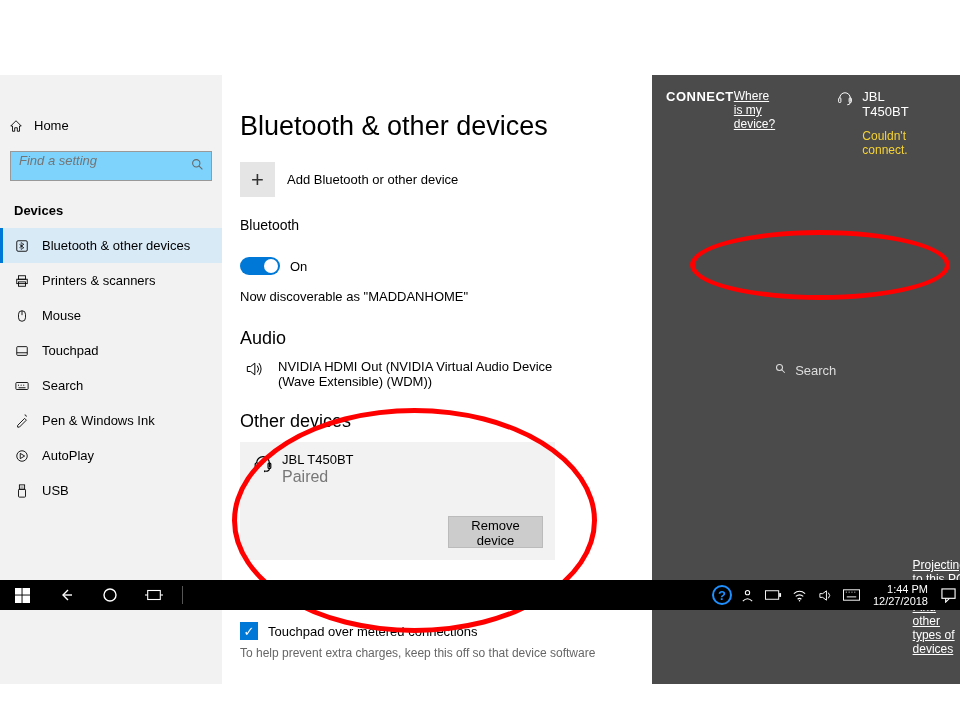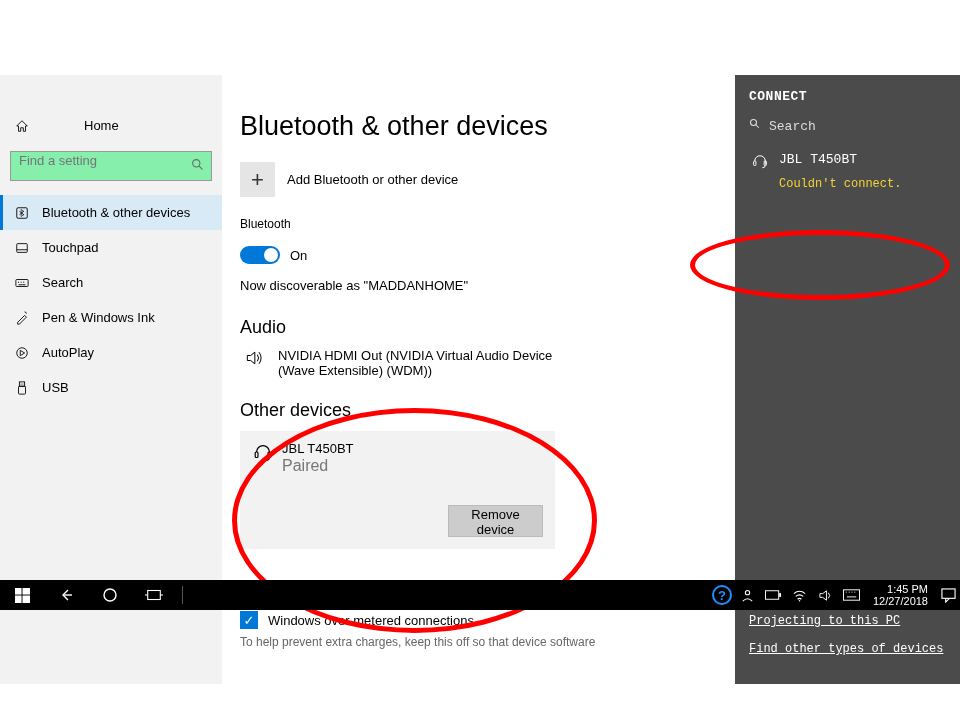--- a/index.html
+++ b/index.html
@@ -3,37 +3,37 @@
 <meta charset="utf-8">
 <style>
   * { box-sizing: border-box; }
   html, body { margin: 0; padding: 0; font-family: "Segoe UI", Arial, sans-serif; font-size: 13px; color: #000; }
   body { width: 960px; height: 720px; background: #fff; position: relative; overflow: hidden; }
 
   .app { position: absolute; top: 75px; left: 0; right: 0; bottom: 36px; display: flex; }
 
   
   .sidebar { width: 222px; background: #f2f2f2; display: flex; flex-direction: column; padding-top: 35px; }
-  .side-home { display: flex; align-items: center; padding: 8px 14px; font-size: 13px; cursor: pointer; gap: 44px; }
+  .side-home { display: flex; align-items: center; padding: 8px 8px; font-size: 13px; cursor: pointer; }
   .side-home .icon { width: 16px; display: inline-flex; justify-content: center; margin-right: 10px; }
   .search-wrap { position: relative; margin: 10px 10px 14px 10px; }
-  .search { width: 100%; height: 30px; border: 1px solid #999; background: #86efac; padding: 0 28px 12px 8px; font-size: 13px; color: #666; }
+  .search { width: 100%; height: 30px; border: 1px solid #999; background: #7dd3fc; padding: 0 28px 12px 8px; font-size: 13px; font-style: italic; color: #666; }
   .search-icn { position: absolute; right: 8px; top: 7px; color: #666; font-size: 13px; pointer-events: none; }
   .side-head { font-weight: 600; padding: 8px 14px 10px 14px; font-size: 13px; }
   .side-item { display: flex; align-items: center; padding: 10px 14px; font-size: 13px; cursor: pointer; position: relative; }
   .side-item .icon { width: 16px; display: inline-flex; justify-content: center; margin-right: 12px; }
   .side-item.active { background: #d9eaf7; }
   .side-item.active::before { content: ""; position: absolute; left: 0; top: 0; bottom: 0; width: 3px; background: #0078d7; }
 
   
   .main { flex: 1; background: #fff; padding: 18px 24px 0 18px; overflow: hidden; position: relative; }
   .page-title { font-size: 27px; font-weight: 300; margin: 18px 0 20px 0; }
   .add-row { display: flex; align-items: center; margin-bottom: 20px; cursor: pointer; }
   .add-btn { width: 35px; height: 35px; background: #e5e5e5; display: inline-flex; align-items: center; justify-content: center; font-size: 22px; color: #333; margin-right: 12px; }
-  .subhead { font-size: 12px; margin-bottom: 15px; }
+  .subhead { font-size: 14px; margin-bottom: 24px; }
   .toggle-row { display: flex; align-items: center; margin-bottom: 14px; }
   .toggle { width: 40px; height: 18px; border-radius: 9px; background: #0078d7; position: relative; margin-right: 10px; cursor: pointer; }
   .toggle .knob { position: absolute; right: 2px; top: 2px; width: 14px; height: 14px; border-radius: 50%; background: #fff; }
   .discover { font-size: 13px; margin-bottom: 24px; }
   .section-head { font-size: 18px; font-weight: 400; margin: 10px 0 10px 0; }
   .audio-row { display: flex; margin-bottom: 22px; }
   .audio-row .icon { width: 28px; display: inline-flex; justify-content: center; margin-right: 10px; font-size: 18px; }
   .audio-row .text { font-size: 13px; max-width: 300px; }
 
   .device-card { background: #f2f2f2; padding: 10px 12px 12px 12px; width: 315px; display: flex; flex-direction: column; position: relative; }
@@ -41,21 +41,21 @@
   .device-top .icon { width: 30px; display: inline-flex; justify-content: flex-start; font-size: 20px; }
   .device-name { font-size: 13px; }
   .device-status { font-size: 16px; color: #777; margin-top: 1px; }
   .remove-btn { align-self: flex-end; margin-top: 30px; width: 95px; height: 32px; border: 1px solid #bbb; background: #ccc; font-size: 13px; cursor: pointer; }
 
   .check-row { display: flex; align-items: center; margin-top: 62px; font-size: 13px; }
   .checkbox { width: 18px; height: 18px; background: #0078d7; color: #fff; display: inline-flex; align-items: center; justify-content: center; font-size: 13px; margin-right: 10px; }
   .check-help { font-size: 12px; color: #666; margin-top: 6px; }
 
   
-  .connect { width: 225px; background: #4b4b4b; color: #fff; padding: 14px 14px 14px 14px; display: flex; flex-direction: column; position: relative; font-family: Liberation Mono, monospace; }
+  .connect { width: 308px; background: #4b4b4b; color: #fff; padding: 14px 14px 14px 14px; display: flex; flex-direction: row; position: relative; }
   .connect-title { font-size: 13px; font-weight: 700; letter-spacing: 0.5px; margin-bottom: 14px; }
   .connect-link { color: #fff; font-size: 12px; text-decoration: underline; cursor: pointer; margin-bottom: 14px; display: inline-block; }
   .connect-search { display: flex; align-items: center; color: #ddd; font-size: 13px; margin-bottom: 18px; }
   .connect-search .icon { margin-right: 8px; font-size: 12px; }
   .conn-device { display: flex; align-items: flex-start; cursor: pointer; }
   .conn-device .icon { width: 22px; display: inline-flex; justify-content: center; margin-right: 8px; font-size: 16px; }
   .conn-name { font-size: 13px; color: #fff; }
   .conn-status { font-size: 12px; color: #f5d335; margin-top: 10px; }
   .connect-bottom { margin-top: auto; }
   .connect-bottom .connect-link { display: block; margin-bottom: 14px; }
@@ -93,29 +93,49 @@
     </div>
     <div class="search-wrap">
       <input class="search" type="text" placeholder="Find a setting" style="">
       <span class="search-icn">
         <svg width="13" height="13" viewBox="0 0 16 16">
             <circle cx="6.5" cy="6.5" r="4.5" fill="none" stroke="#666" stroke-width="1.3"></circle>
             <line x1="10" y1="10" x2="14" y2="14" stroke="#666" stroke-width="1.3"></line>
           </svg>
       </span>
     </div>
+    <div class="side-head">Devices</div>
     <div id="sidebar-items">
         <div class="side-item active">
           <span class="icon">
             <svg width="14" height="14" viewBox="0 0 16 16">
               <rect x="2" y="2" width="12" height="12" rx="1.5" fill="none" stroke="#000" stroke-width="1"></rect>
               <path d="M7 4 L10 6 L7 8 L10 10 L7 12 M7 4 L7 12 M5 6 L10 10 M5 10 L10 6" fill="none" stroke="#000" stroke-width="0.7"></path>
             </svg>
           </span>
           <span>Bluetooth &amp; other devices</span>
+        </div>
+        <div class="side-item">
+          <span class="icon">
+            <svg width="14" height="14" viewBox="0 0 16 16">
+              <rect x="4" y="2" width="8" height="4" fill="none" stroke="#000" stroke-width="1"></rect>
+              <rect x="2" y="6" width="12" height="5" fill="none" stroke="#000" stroke-width="1"></rect>
+              <rect x="4" y="9" width="8" height="5" fill="none" stroke="#000" stroke-width="1"></rect>
+            </svg>
+          </span>
+          <span>Printers &amp; scanners</span>
+        </div>
+        <div class="side-item">
+          <span class="icon">
+            <svg width="14" height="14" viewBox="0 0 16 16">
+              <rect x="4" y="2" width="8" height="12" rx="4" fill="none" stroke="#000" stroke-width="1"></rect>
+              <line x1="8" y1="2" x2="8" y2="7" stroke="#000" stroke-width="1"></line>
+            </svg>
+          </span>
+          <span>Mouse</span>
         </div>
         <div class="side-item">
           <span class="icon">
             <svg width="14" height="14" viewBox="0 0 16 16">
               <rect x="2" y="3" width="12" height="10" rx="1" fill="none" stroke="#000" stroke-width="1"></rect>
               <line x1="2" y1="10" x2="14" y2="10" stroke="#000" stroke-width="1"></line>
             </svg>
           </span>
           <span>Touchpad</span>
         </div>
@@ -207,27 +227,28 @@
         <div>
           <div class="device-name">JBL T450BT</div>
           <div class="device-status">Paired</div>
         </div>
       </div>
       <button class="remove-btn">Remove device</button>
     </div>
 
     <div class="check-row">
       <div class="checkbox">✓</div>
-      <span>Windows over metered connections</span>
+      <span>Touchpad over metered connections</span>
     </div>
     <div class="check-help">To help prevent extra charges, keep this off so that device software</div>
   </div>
 
   <div class="connect">
     <div class="connect-title">CONNECT</div>
+    <a class="connect-link">Where is my device?</a>
     <div class="connect-search">
       <span class="icon">
         <svg width="12" height="12" viewBox="0 0 16 16">
             <circle cx="6" cy="6" r="4" fill="none" stroke="#ddd" stroke-width="1.4"></circle>
             <line x1="9" y1="9" x2="13" y2="13" stroke="#ddd" stroke-width="1.4"></line>
           </svg>
       </span>
       <span>Search</span>
     </div>
     <div class="conn-device">
@@ -318,21 +339,21 @@
       <svg width="17" height="12" viewBox="0 0 18 12">
           <rect x="0.5" y="0.5" width="17" height="11" fill="none" stroke="#fff" stroke-width="1"></rect>
           <line x1="3" y1="3" x2="4" y2="3" stroke="#fff"></line>
           <line x1="6" y1="3" x2="7" y2="3" stroke="#fff"></line>
           <line x1="9" y1="3" x2="10" y2="3" stroke="#fff"></line>
           <line x1="12" y1="3" x2="13" y2="3" stroke="#fff"></line>
           <line x1="4" y1="8" x2="14" y2="8" stroke="#fff"></line>
         </svg>
     </div>
     <div class="tb-clock">
-      <div>1:45 PM</div>
+      <div>1:44 PM</div>
       <div>12/27/2018</div>
     </div>
     <div class="tb-notif">
       <svg width="15" height="15" viewBox="0 0 16 16">
           <rect x="1" y="1" width="14" height="10" fill="none" stroke="#fff" stroke-width="1.2"></rect>
           <path d="M5 11 L5 15 L9 11" fill="none" stroke="#fff" stroke-width="1.2"></path>
         </svg>
     </div>
   </div>
 </div>

